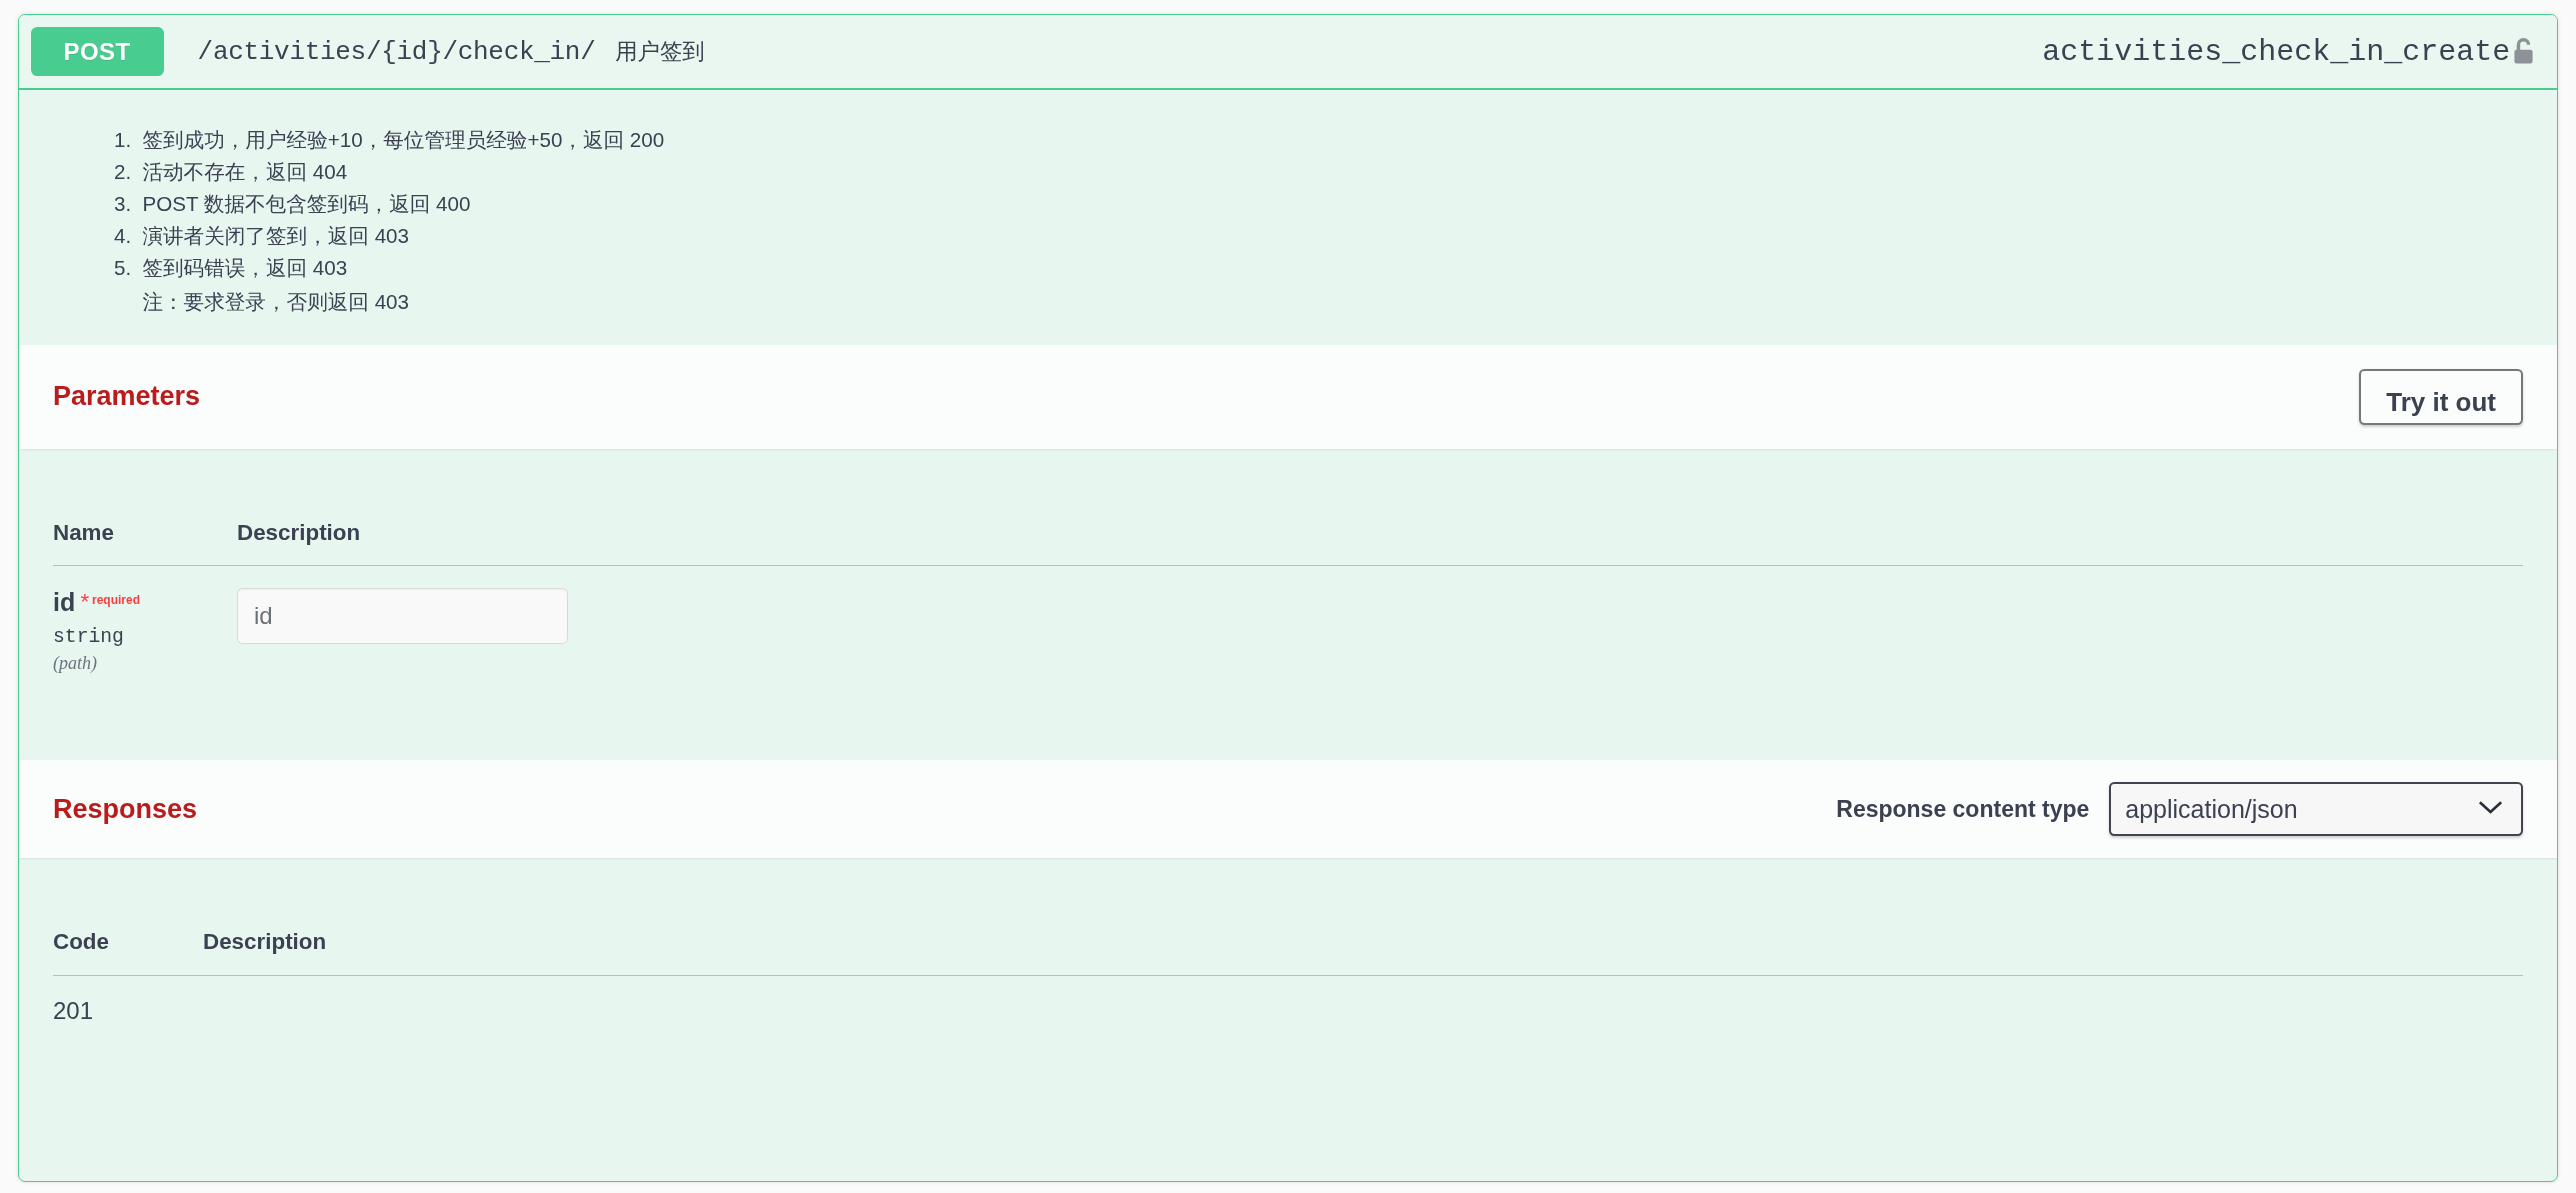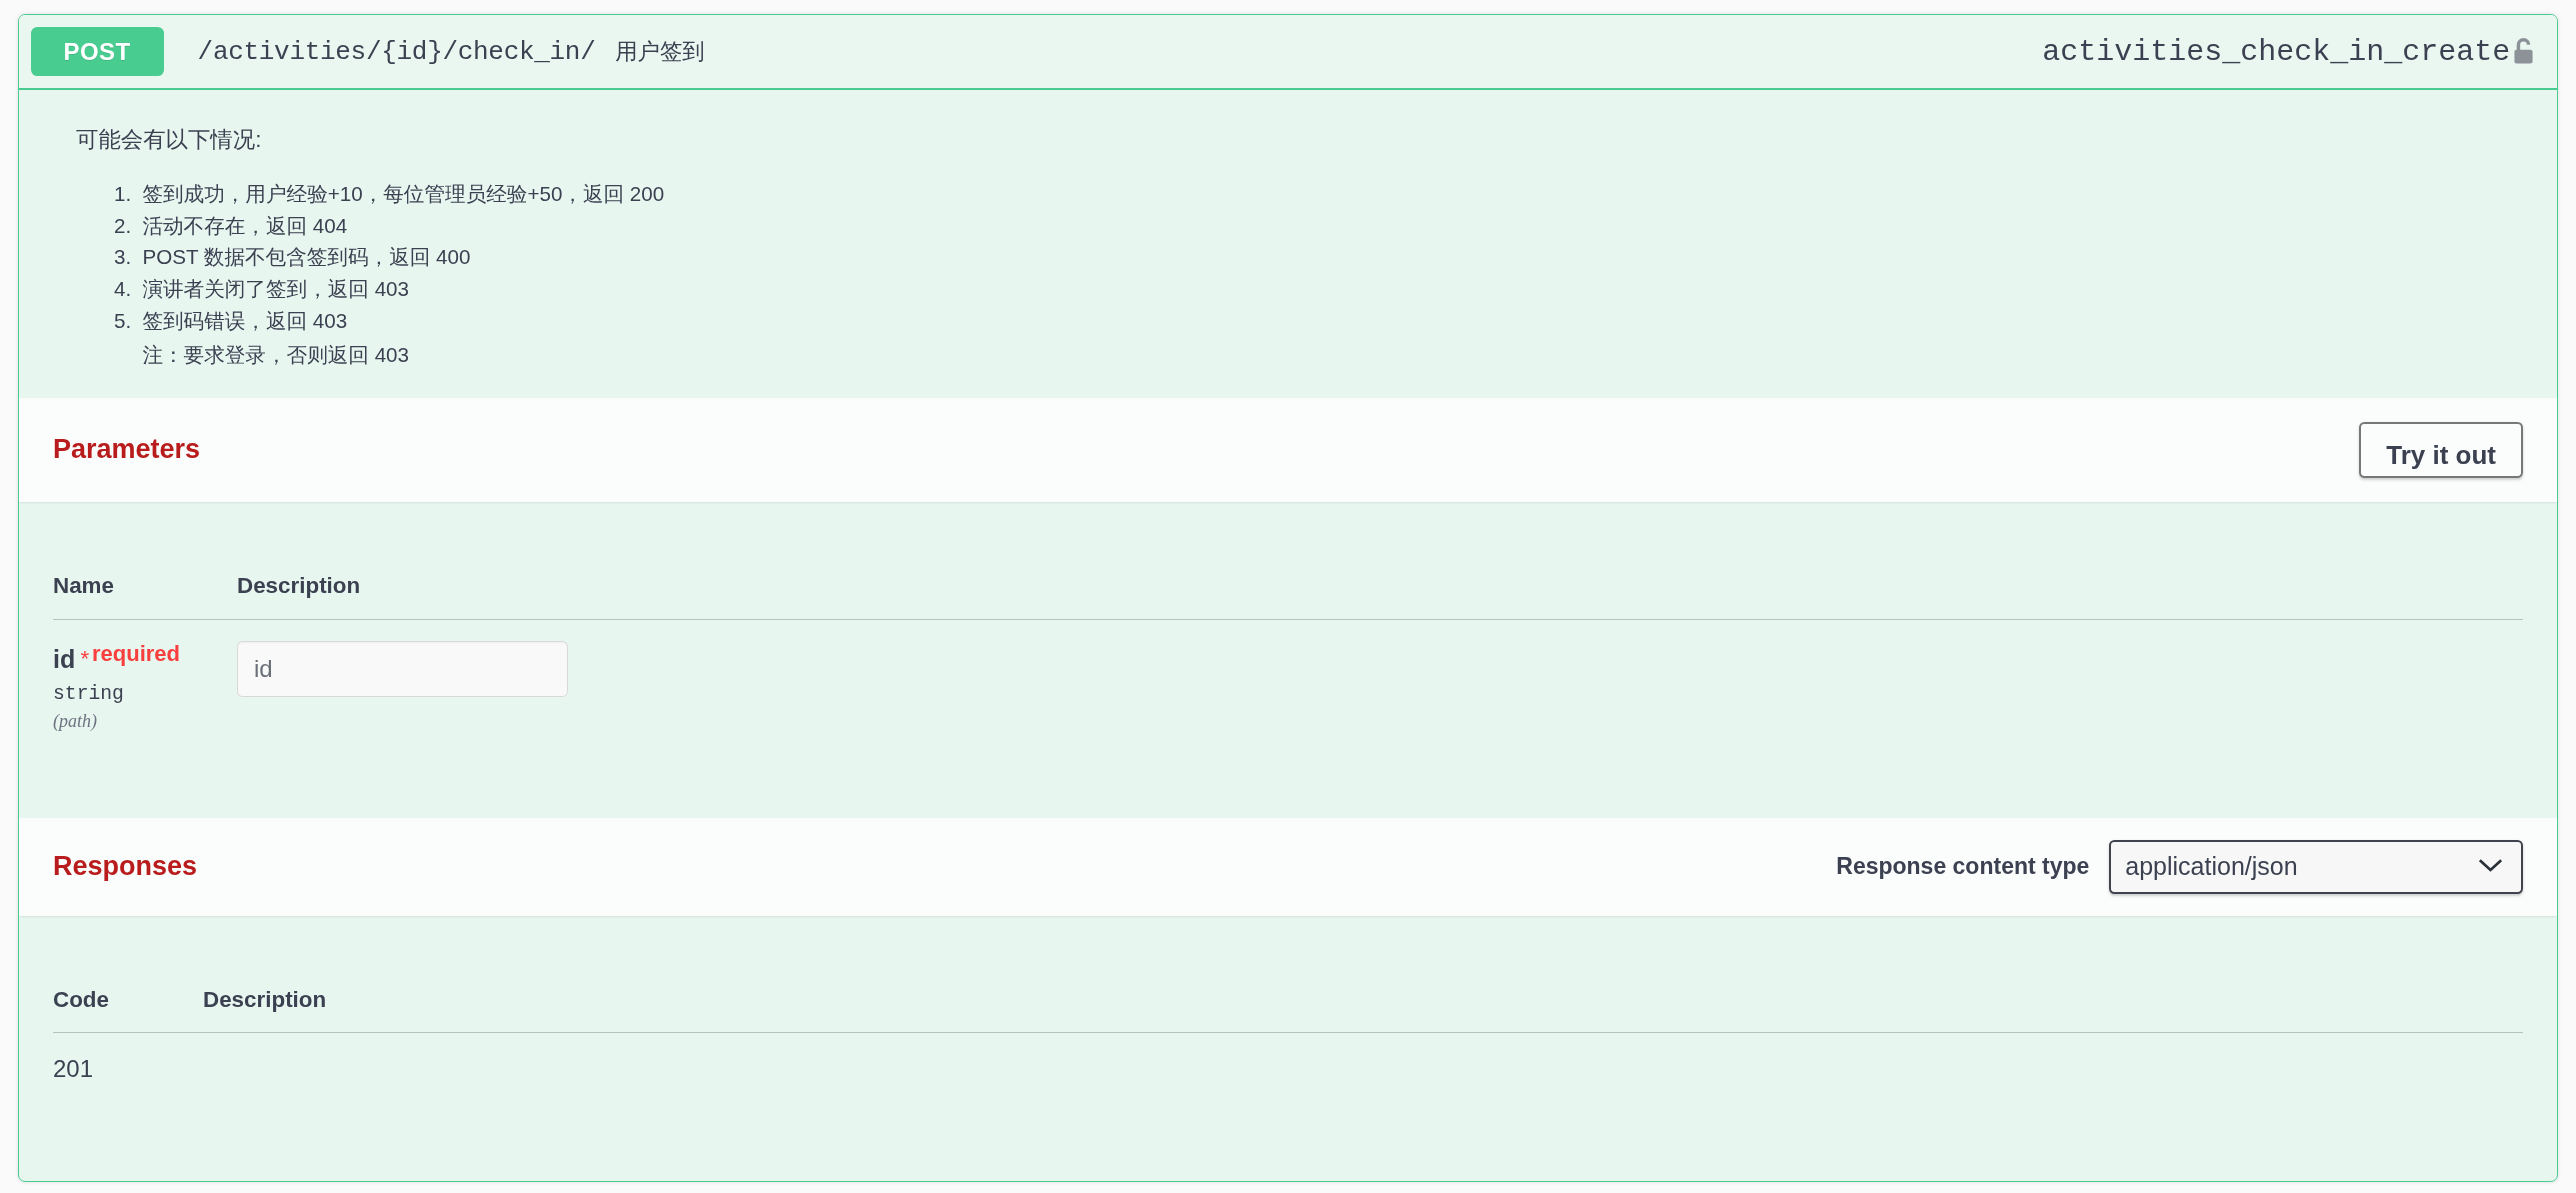--- a/index.html
+++ b/index.html
@@ -224,21 +224,21 @@
     display: inline-block;
   }
   .param-required-star {
     color: #f93e3e;
     font-size: 22.4px;
     margin-left: 5.4px;
     vertical-align: 1.8px;
   }
   .param-required-label {
     color: #f93e3e;
-    font-size: 22px;
+    font-size: 12px;
     font-weight: bold;
     vertical-align: 7.2px;
     margin-left: 2.7px;
   }
   .param-type {
     display: block;
     margin-top: 9px;
     font-size: 19.7px;
     font-family: "Liberation Mono", monospace;
     color: #3b4151;
@@ -297,21 +297,20 @@
 
       <span>
         <svg class="lock-icon" viewBox="0 0 20 24" xmlns="http://www.w3.org/2000/svg">
           <path d="M6.2 10.5 V6.6 a3.8 3.8 0 0 1 7.6 0" fill="none" stroke="#8c9297" stroke-width="2.6"></path>
           <rect x="3.2" y="10.3" width="13.6" height="10.4" rx="1.6" fill="#8c9297"></rect>
         </svg>
       </span>
     </div>
 
     <div class="op-description">
-      <p>可能会有以下情况:</p>
       <ol>
         <li>签到成功，用户经验+10，每位管理员经验+50，返回 200</li>
         <li>活动不存在，返回 404</li>
         <li>POST 数据不包含签到码，返回 400</li>
         <li>演讲者关闭了签到，返回 403</li>
         <li>
           <span>签到码错误，返回 403</span>
           <span class="note">注：要求登录，否则返回 403</span>
         </li>
       </ol>

